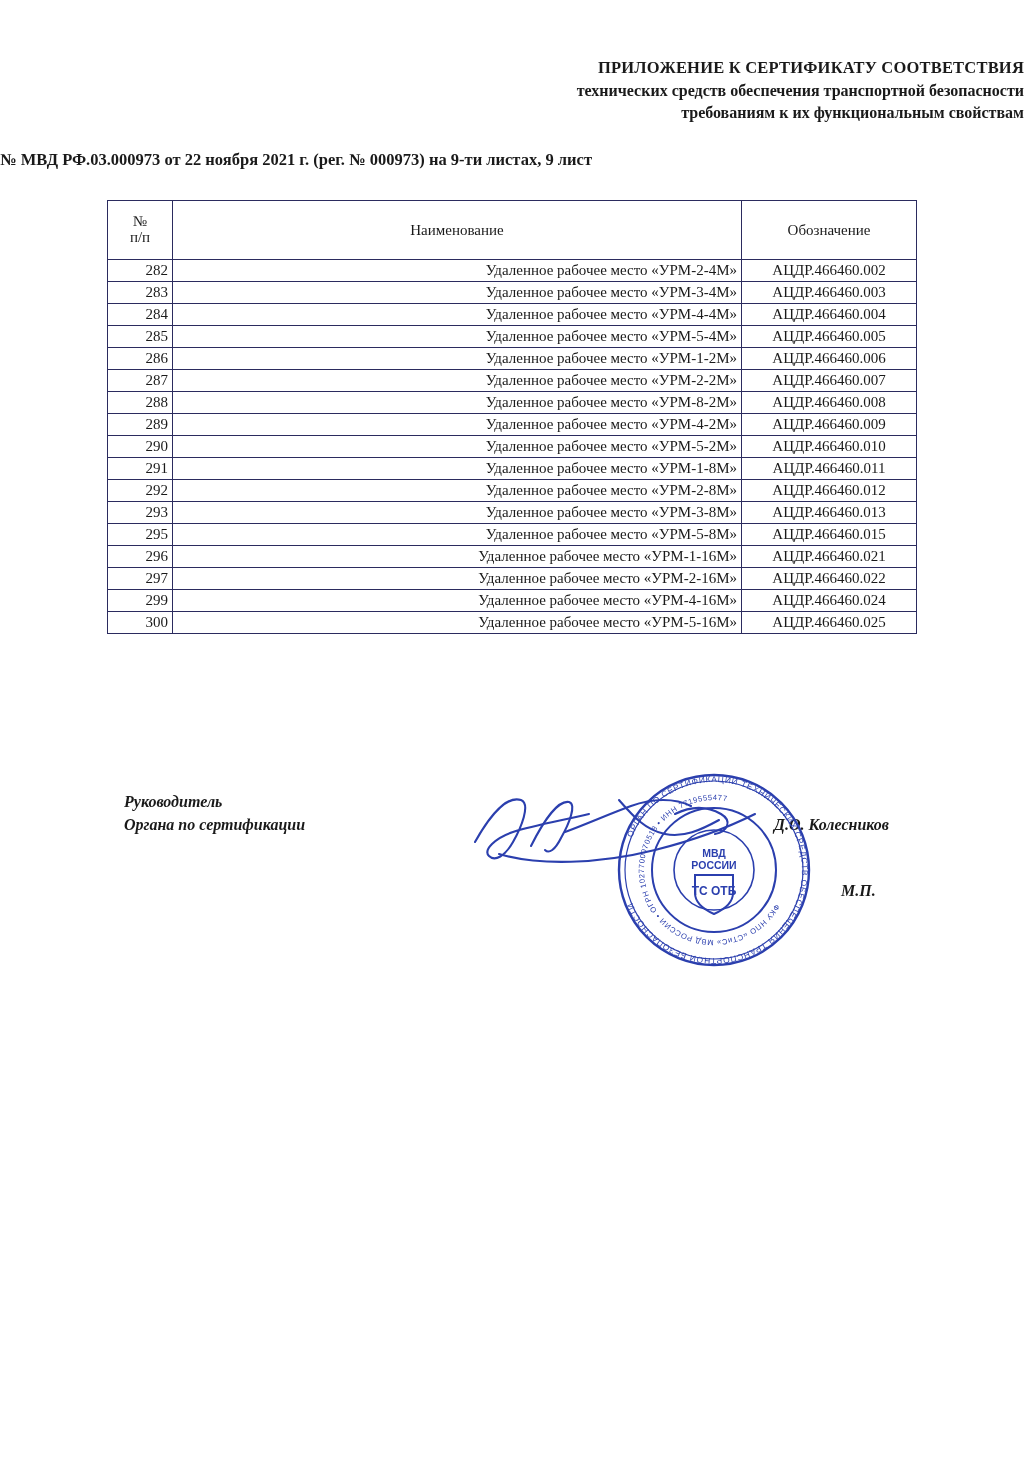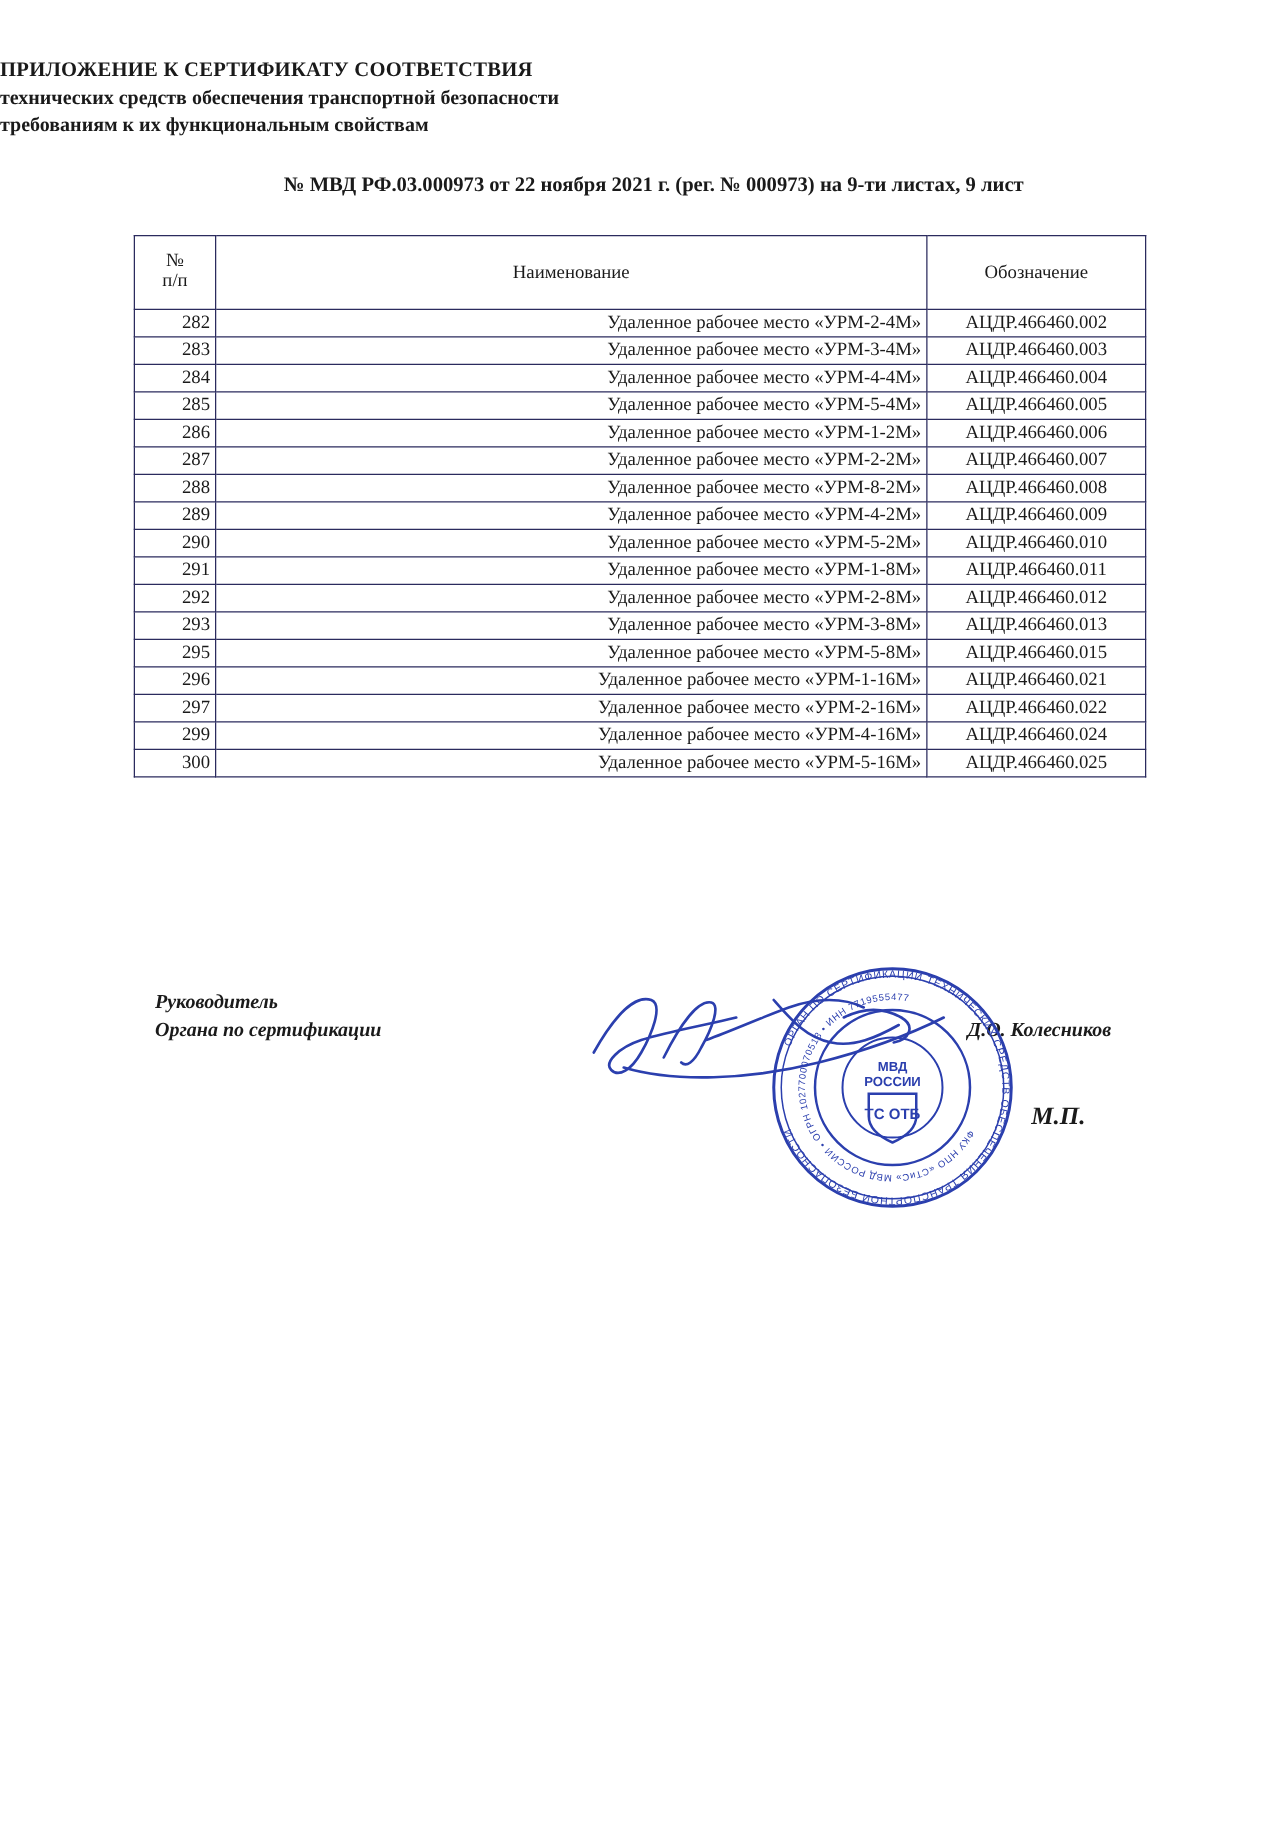--- a/index.html
+++ b/index.html
@@ -15,40 +15,38 @@
     color: #1a1a1a;
     overflow: hidden;
   }
   .page {
     position: absolute;
     inset: 0;
     padding: 0;
   }
   
   .doc-header {
-    text-align: left;
-    margin-top: 46px;
+    text-align: right;
+    margin-top: 58px;
   }
   .doc-header .line1 {
     font-weight: bold;
     font-size: 16.5px;
     letter-spacing: 0.2px;
   }
   .doc-header .line2,
   .doc-header .line3 {
     font-weight: bold;
     font-size: 16px;
     margin-top: 4px;
   }
   .cert-line {
-    text-align: center;
     font-weight: bold;
     font-size: 16.5px;
     margin-top: 28px;
-    margin-left: 22px;
   }
   
   .table-wrap {
     margin: 30px auto 0 auto;
     width: 810px;
   }
   table.reg {
     border-collapse: collapse;
     width: 100%;
     table-layout: fixed;
@@ -89,25 +87,25 @@
     position: absolute;
     left: 650px;
     top: 26px;
     font-style: italic;
     font-weight: bold;
     font-size: 16px;
     white-space: nowrap;
   }
   .mp {
     position: absolute;
-    left: 701px;
+    left: 717px;
     top: 92px;
     font-style: italic;
     font-weight: bold;
-    font-size: 20px;
+    font-size: 16px;
   }
   
   .scribble {
     position: absolute;
     left: 345px;
     top: -10px;
     width: 330px;
     height: 90px;
     pointer-events: none;
   }

